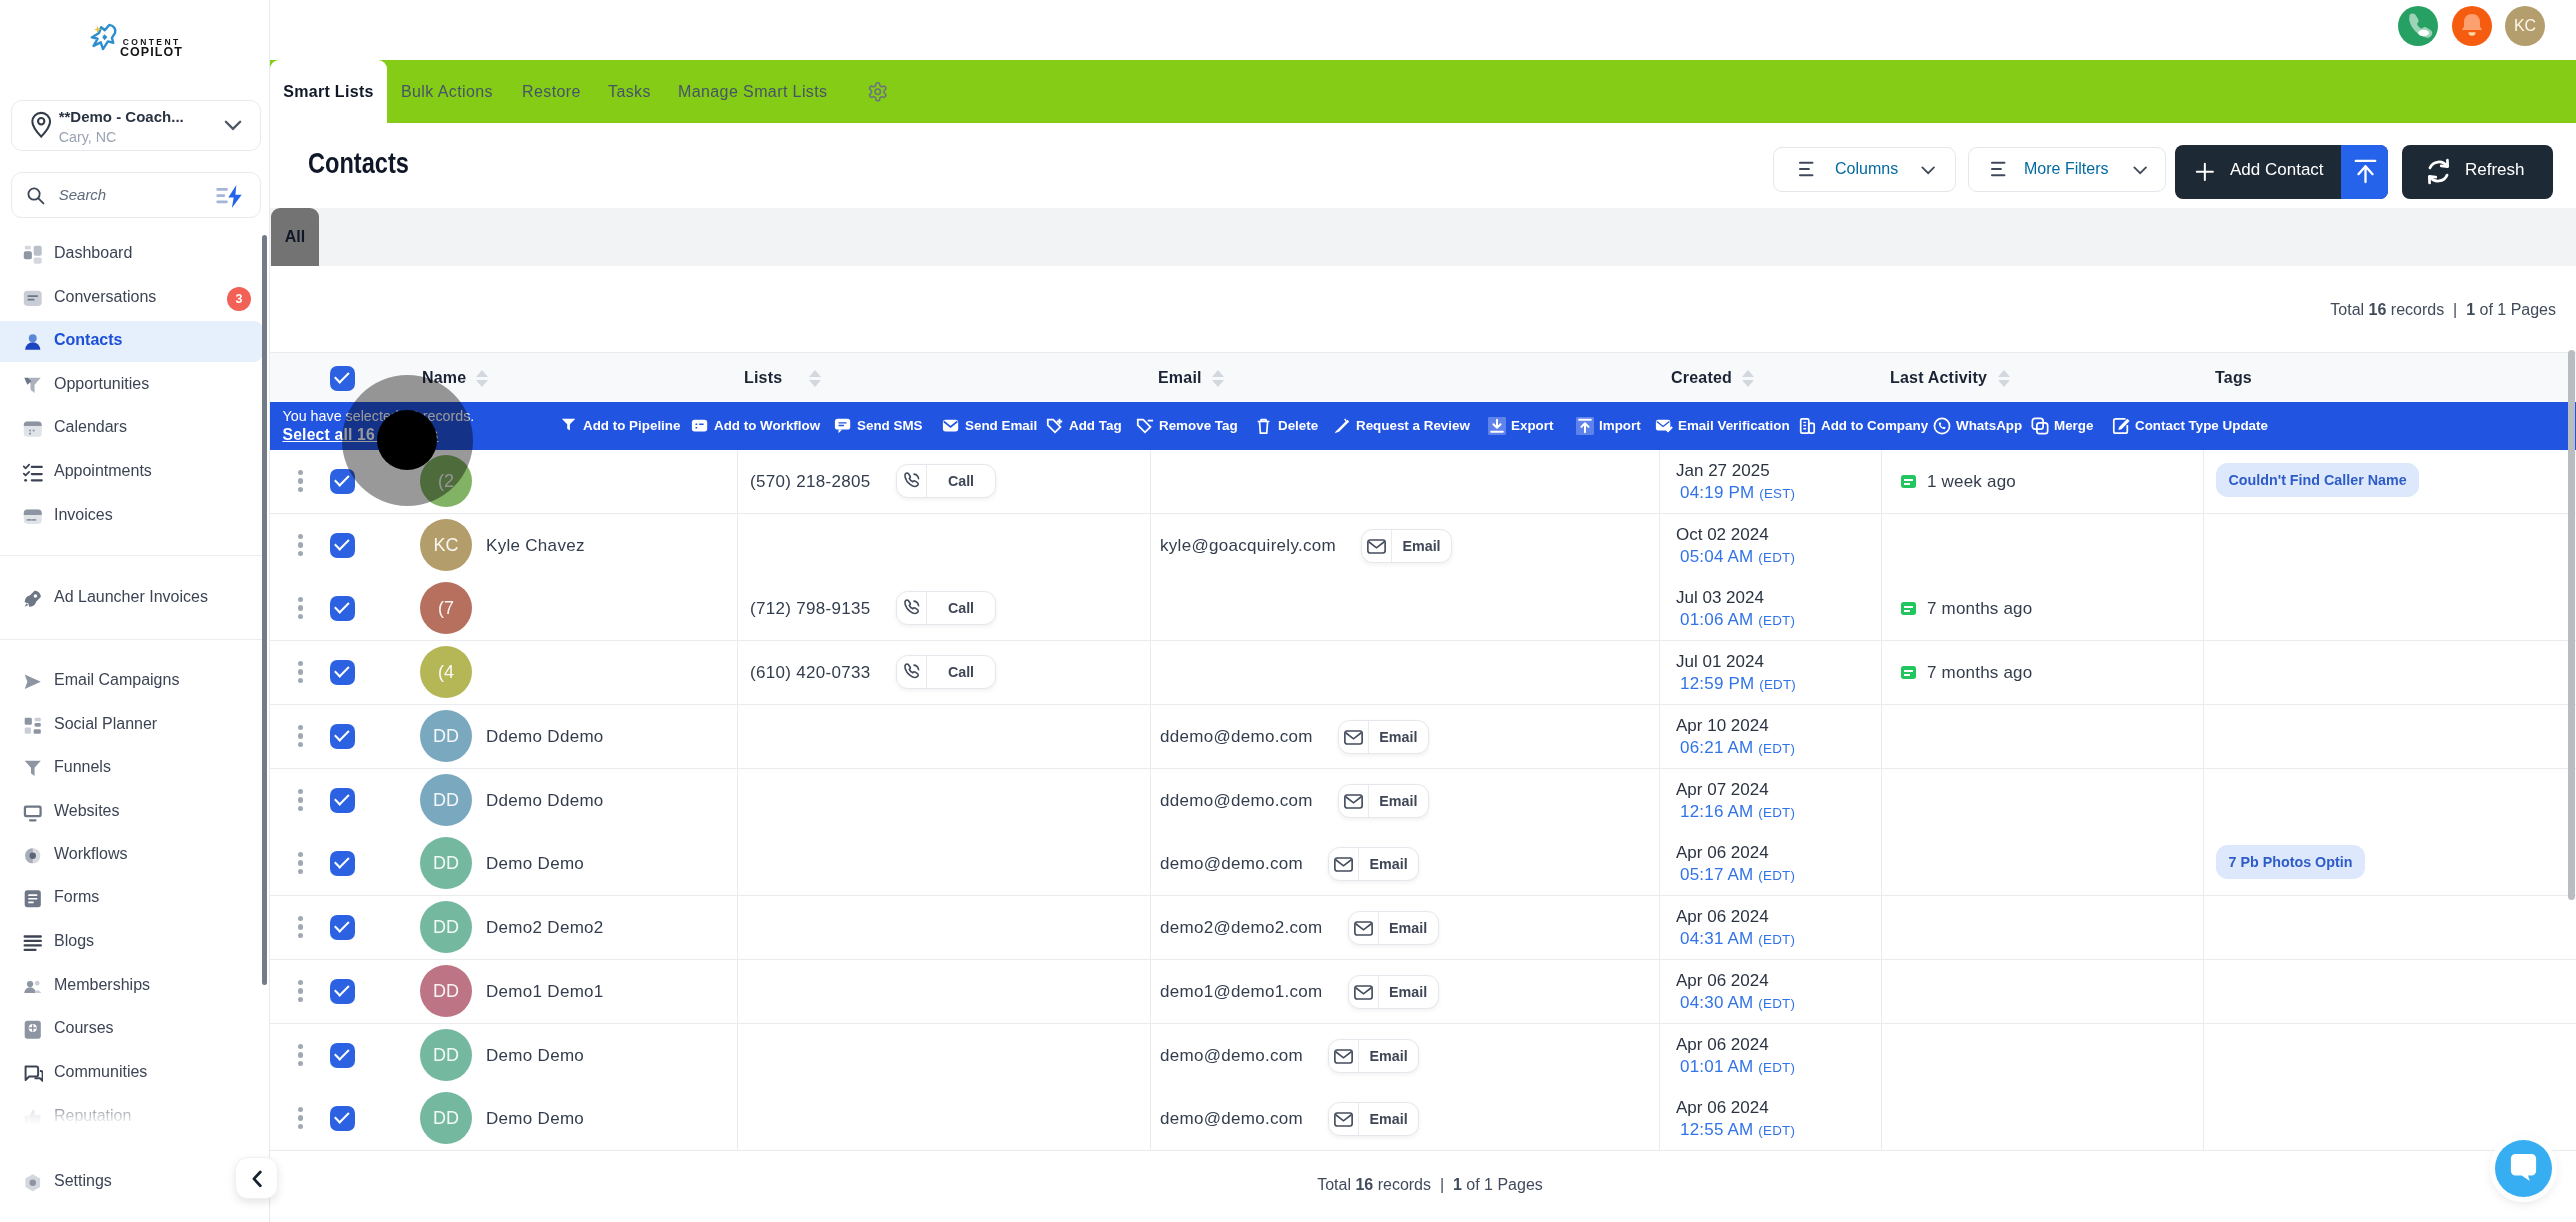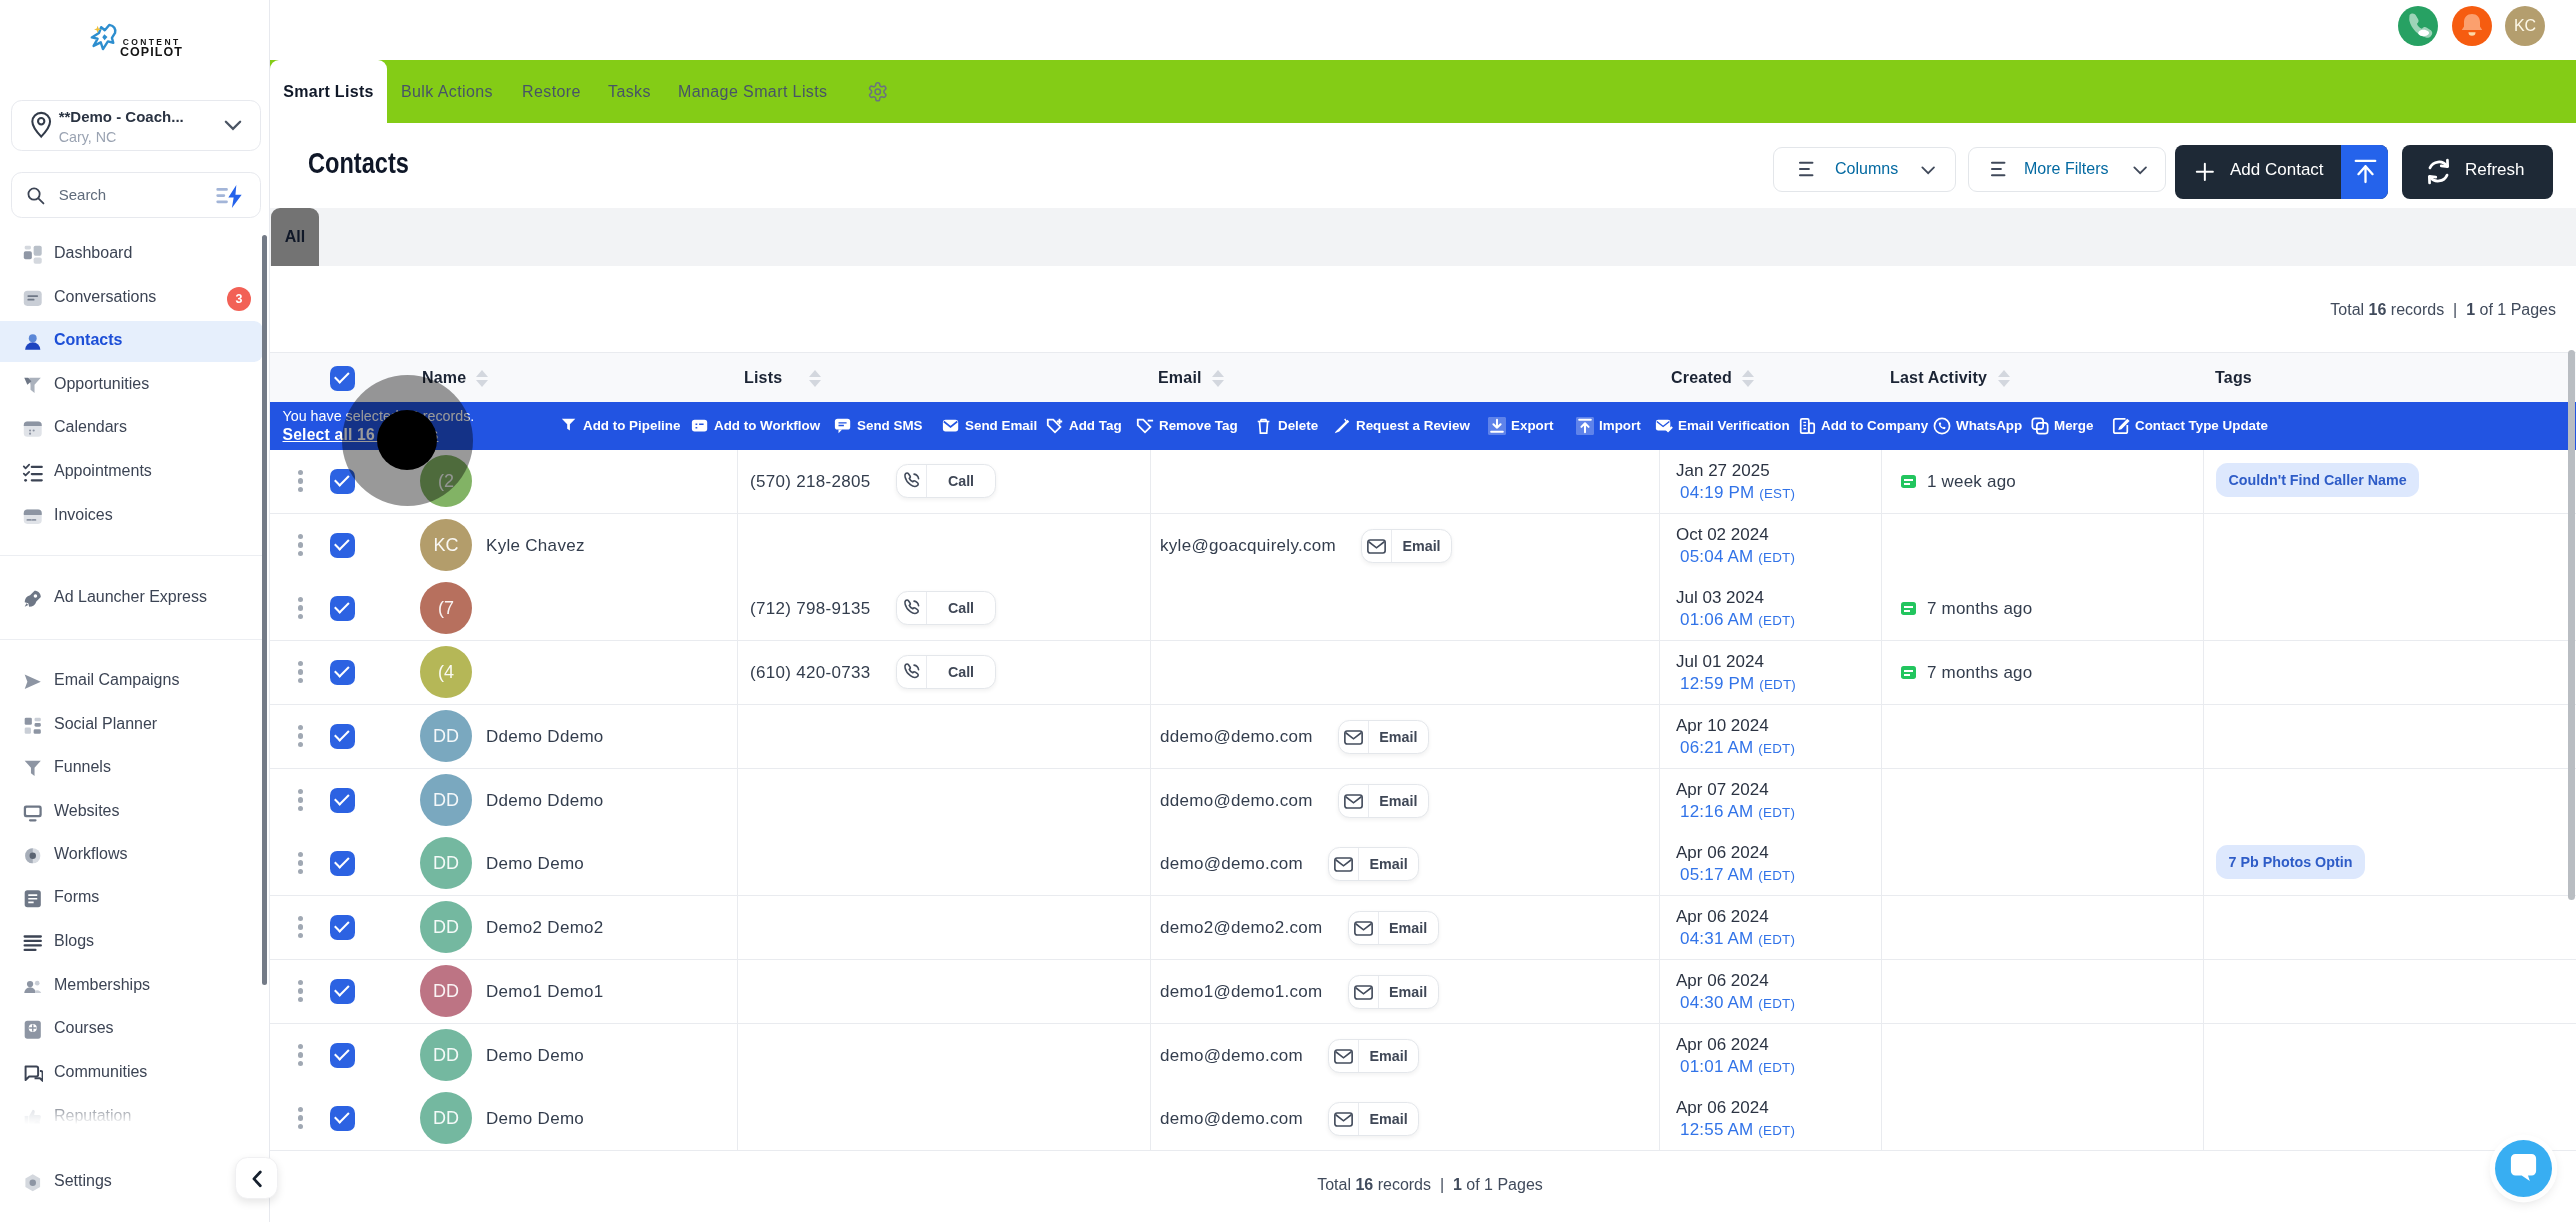--- a/index.html
+++ b/index.html
@@ -9,21 +9,21 @@
 
 #sidebar { position:absolute; left:0; top:0; width:270px; height:1223px; background:#fff; border-right:0.9px solid #e7e9ee; }
 #logo { position:absolute; left:86px; top:22.4px; width:152px; height:38px; }
 #locbox { position:absolute; left:10.7px; top:100px; width:250px; height:51px; border:0.9px solid #e7e9ee; border-radius:10.7px; background:#fff; }
 #locbox .pin { position:absolute; left:18px; top:9.8px; }
 #locbox .l1 { position:absolute; left:47px; top:7.2px; font-size:15px; font-weight:bold; color:#2a3342; }
 #locbox .l2 { position:absolute; left:47px; top:28px; font-size:14.3px; color:#9aa3b2; }
 #locbox .chev { position:absolute; right:18px; top:19px; }
 #searchbox { position:absolute; left:10.7px; top:172px; width:250px; height:46px; border:0.9px solid #e7e9ee; border-radius:10.7px; background:#fff; }
 #searchbox .mag { position:absolute; left:14.3px; top:12.5px; }
-#searchbox .ph { position:absolute; left:47px; top:12.5px; font-size:15px; color:#5f6b7b; }
+#searchbox .ph { position:absolute; left:47px; top:12.5px; font-size:15px; color:#5f6b7b;font-style:italic; }
 #searchbox .ai { position:absolute; right:12.5px; top:10.7px; }
 
 .nav { position:absolute; left:0; width:263px; height:41px; }
 .nav .ico { position:absolute; left:21.5px; top:9.8px; width:21.5px; height:21.5px; }
 .nav .txt { position:absolute; left:54px; top:9.8px; font-size:16px; color:#3c4454; }
 .nav.active { background:#e6effc; border-radius:0 9px 9px 0; }
 .nav.active .txt { color:#1d4fd7; font-weight:bold; }
 .badge3 { position:absolute; left:227px; top:9px; width:24px; height:24px; border-radius:50%; background:#f26156; color:#fff; font-size:12.5px; font-weight:bold; text-align:center; line-height:24px; }
 .sep { position:absolute; left:0; width:263px; border-top:0.9px solid #eceef2; }
 
@@ -200,21 +200,21 @@
       <div class="txt">Invoices</div>
     </div>
 
   <div class="sep" style="top:555px;"></div>
   <div class="nav" style="top:578px;">
       <svg class="ico" viewBox="0 0 24 24">
         <path d="M14 3 c4 0 7 3 7 7 l-5 5 c-1 4-4 6-8 6 l-1-4 -4-1 c0-4 2-7 6-8 Z" fill="#6e7786"></path>
         <circle cx="15" cy="9" r="2" fill="#fff"></circle>
         <path d="M5 17 l-2 4 l4-2" fill="#6e7786"></path>
       </svg>
-      <div class="txt">Ad Launcher Express</div>
+      <div class="txt">Ad Launcher Invoices</div>
     </div>
   <div class="sep" style="top:639px;"></div>
 
   <div class="nav" style="top:661px;">
       <svg class="ico" viewBox="0 0 24 24">
         <path d="M3 4 L21 12 L3 20 L6 12 Z" fill="#8d95a3"></path>
       </svg>
       <div class="txt">Email Campaigns</div>
     </div>
   <div class="nav" style="top:705px;">

